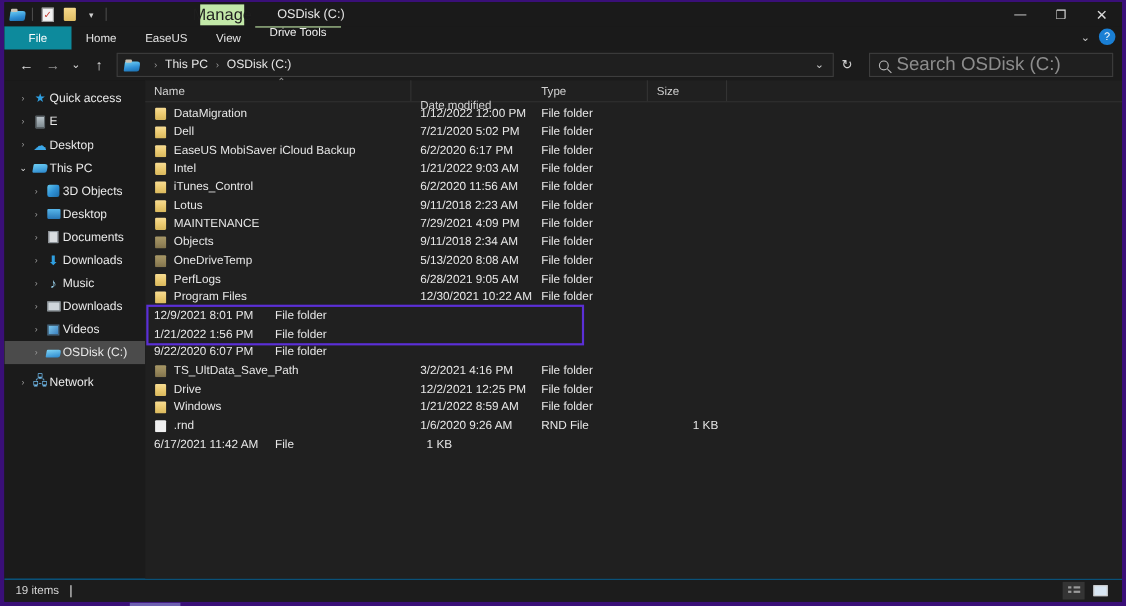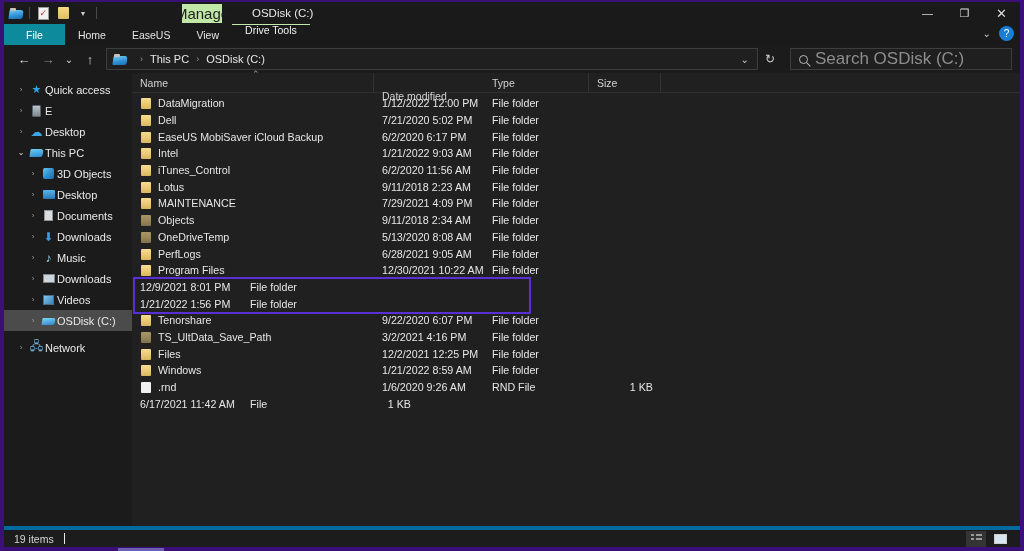--- a/index.html
+++ b/index.html
@@ -298,21 +298,21 @@
   .highlight-box {
     position: absolute;
     border: 2px solid #5b2fd6;
     pointer-events: none;
   }
 
   
   .statusbar {
     height: 21px; flex: 0 0 auto;
     background: #1c1c1c;
-    border-top: 4px solid #0369a1;
+    border-top: 1px solid #0369a1;
     display: flex; align-items: center;
     padding: 0 10px;
     font-size: 10.5px; color: #d6d6d6;
   }
   .caret-bar {
     display: inline-block; width: 1px; height: 11px;
     background: #e8e8e8; margin-left: 10px;
     vertical-align: middle;
   }
   .view-toggles { margin-left: auto; display: flex; gap: 4px; align-items: center; }
@@ -616,41 +616,37 @@
               <span class="cell-date">12/9/2021 8:01 PM</span>
               <span class="cell-type">File folder</span>
               <span class="cell-size"></span>
             </div>
             <div class="row">
               <span class="cell-date">1/21/2022 1:56 PM</span>
               <span class="cell-type">File folder</span>
               <span class="cell-size"></span>
             </div>
             <div class="row">
-              <span class="cell-name">
-                <span class="fic folder"></span>
-                <span>Tenorshare</span>
-              </span>
               <span class="cell-date">9/22/2020 6:07 PM</span>
               <span class="cell-type">File folder</span>
               <span class="cell-size"></span>
             </div>
             <div class="row">
               <span class="cell-name">
                 <span class="fic folder-dim"></span>
                 <span>TS_UltData_Save_Path</span>
               </span>
               <span class="cell-date">3/2/2021 4:16 PM</span>
               <span class="cell-type">File folder</span>
               <span class="cell-size"></span>
             </div>
             <div class="row">
               <span class="cell-name">
                 <span class="fic folder"></span>
-                <span>Files</span>
+                <span>Drive</span>
               </span>
               <span class="cell-date">12/2/2021 12:25 PM</span>
               <span class="cell-type">File folder</span>
               <span class="cell-size"></span>
             </div>
             <div class="row">
               <span class="cell-name">
                 <span class="fic folder"></span>
                 <span>Windows</span>
               </span>

